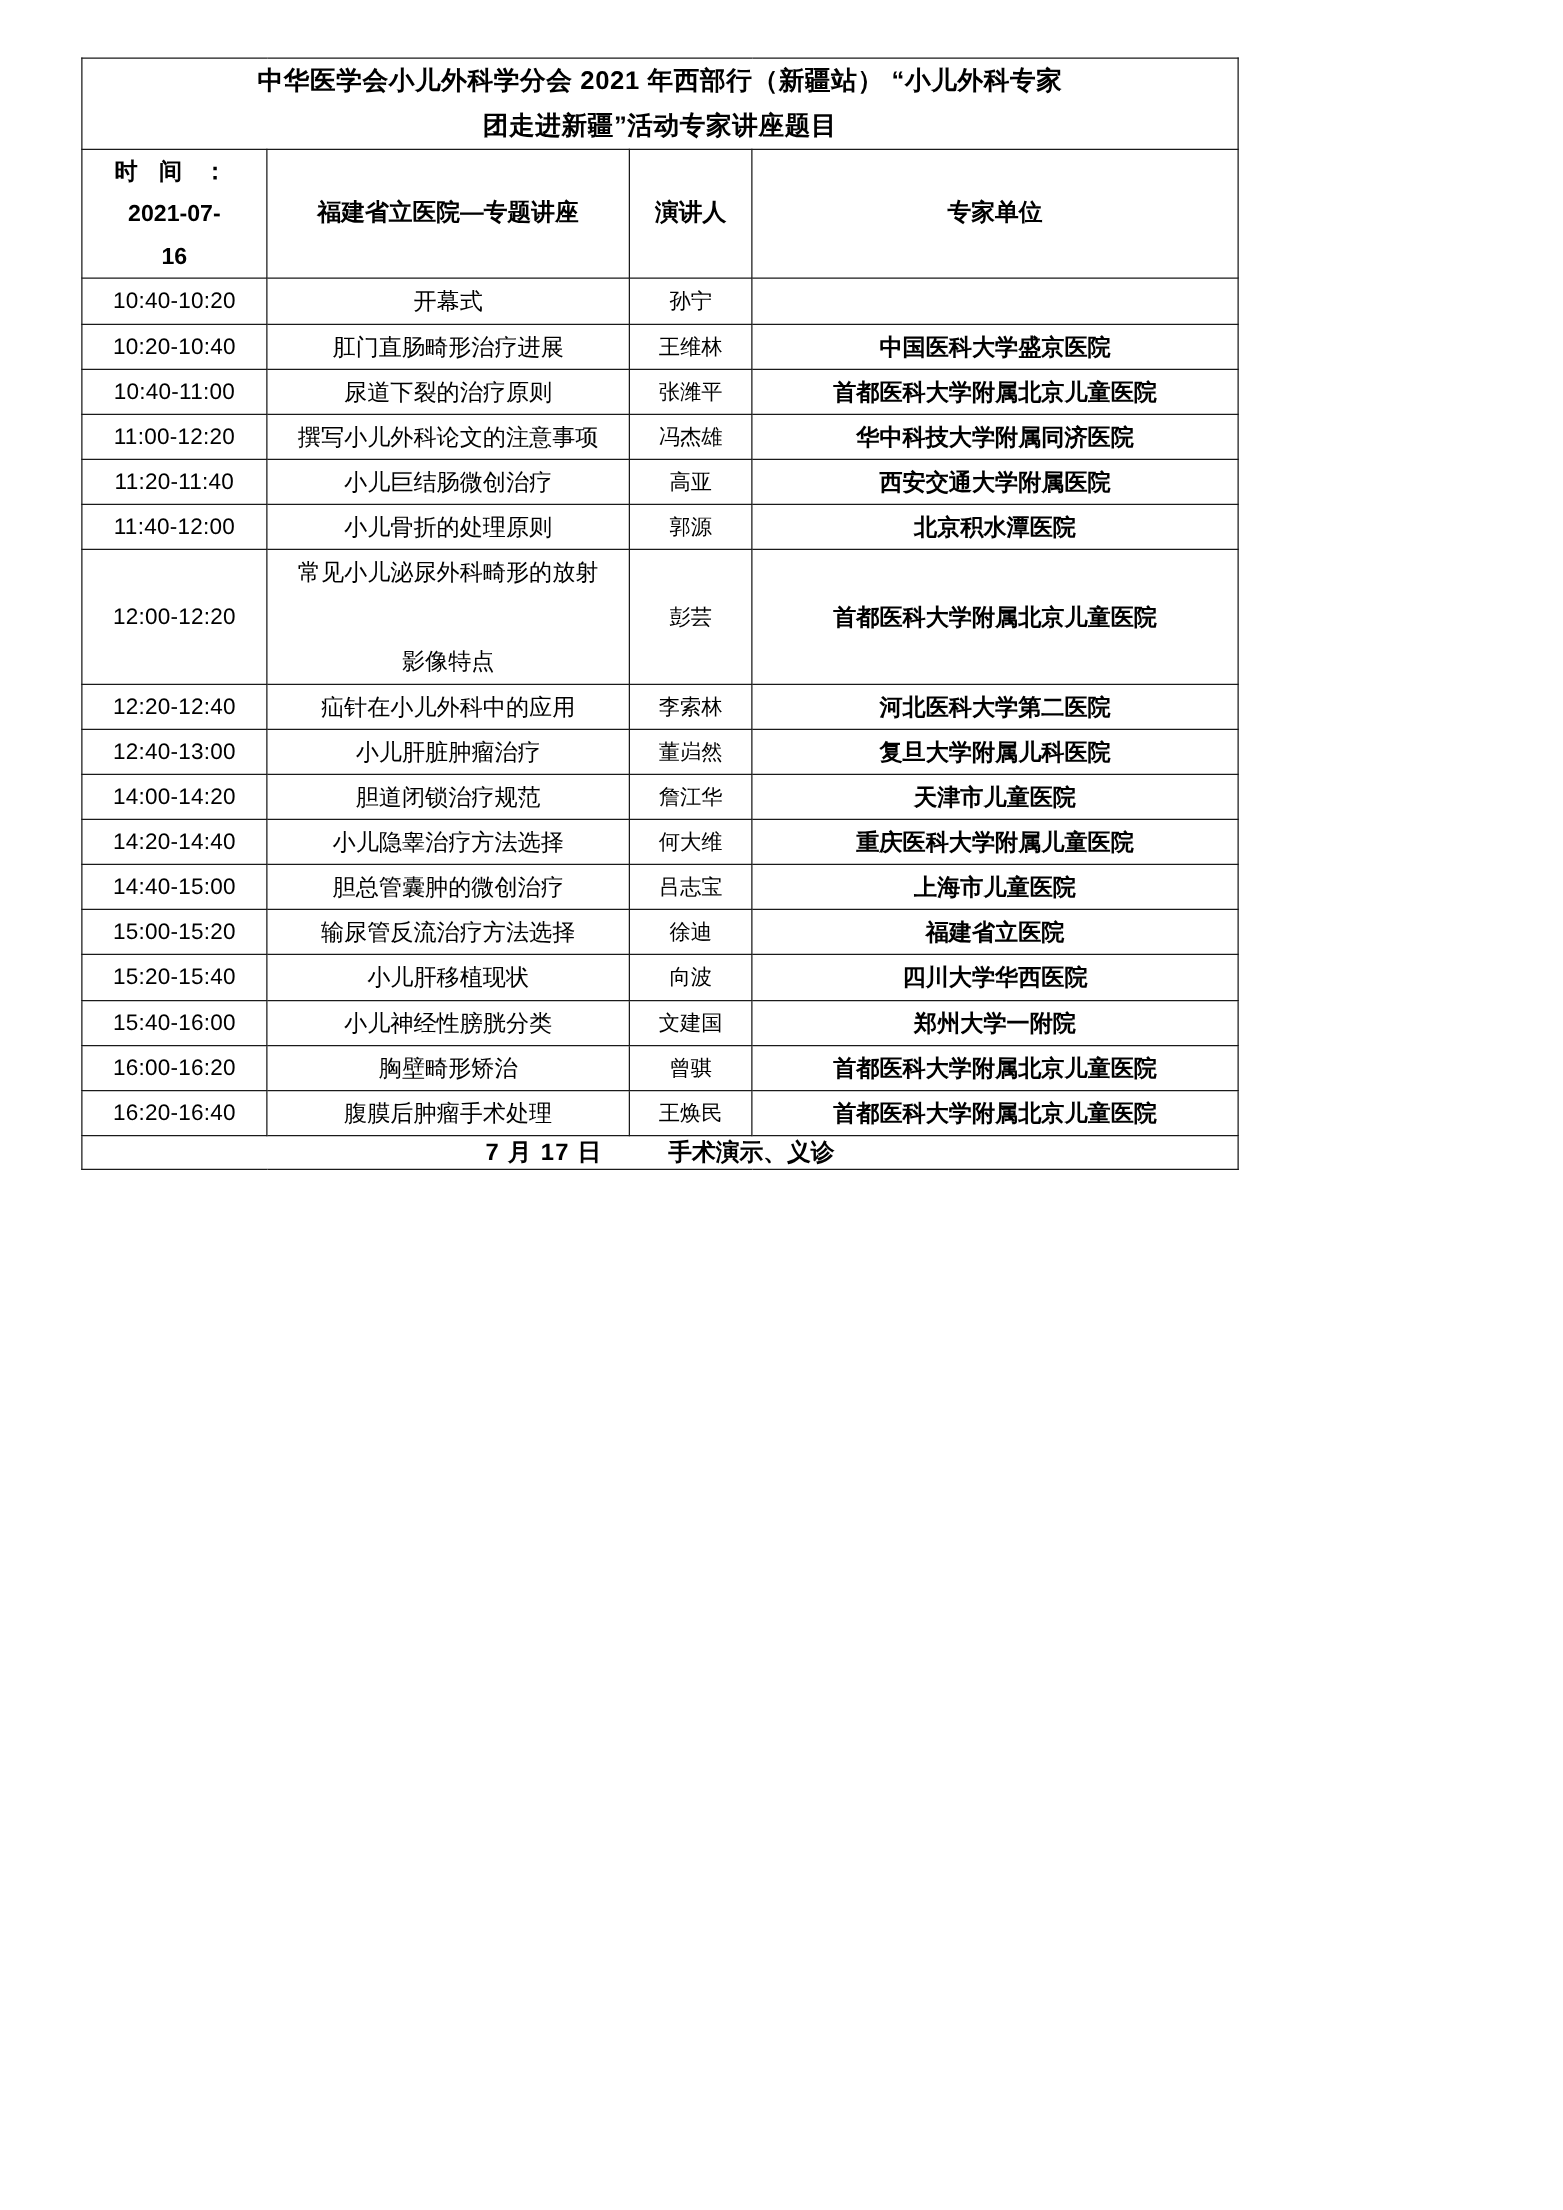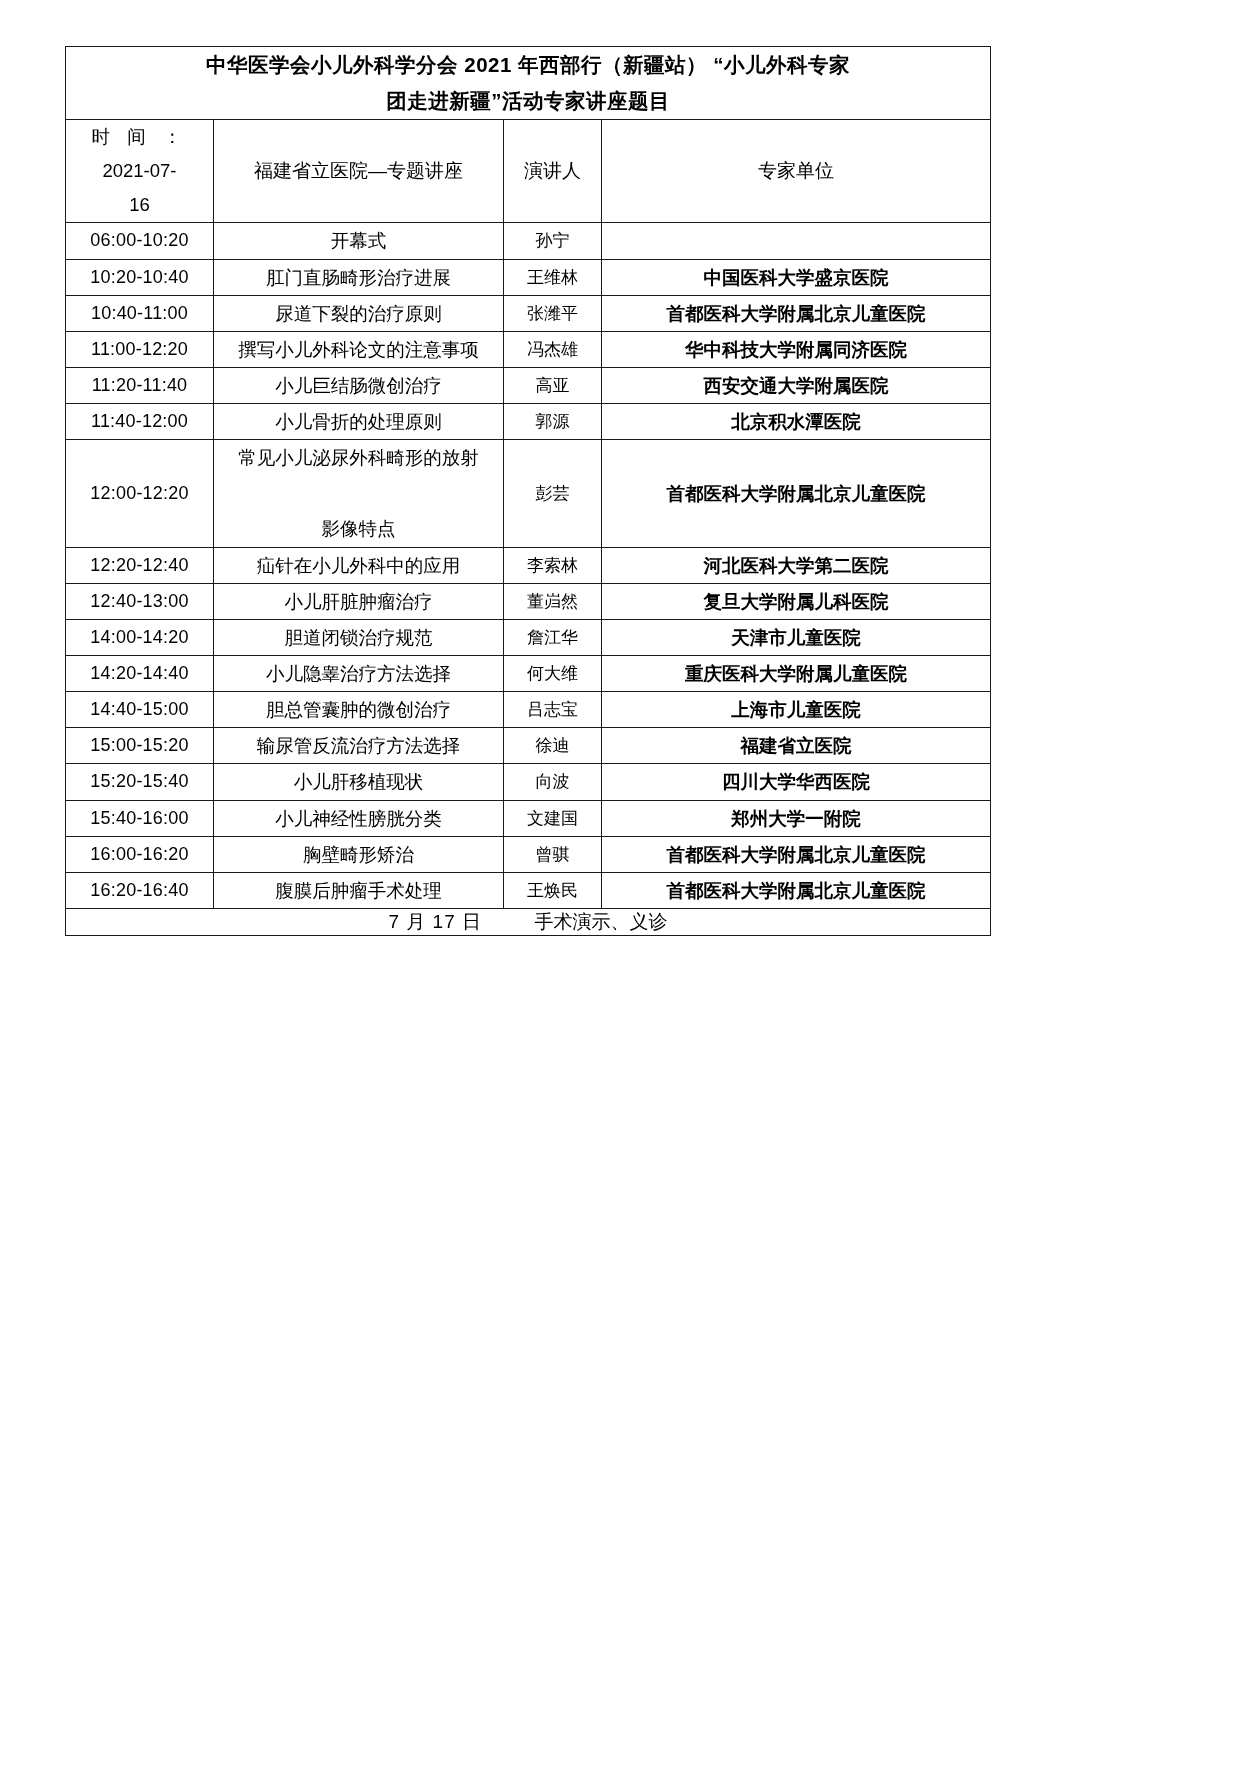--- a/index.html
+++ b/index.html
@@ -41,21 +41,21 @@
     font-size: 20.5px;
     font-weight: bold;
     letter-spacing: 0.5px;
     text-align: center;
   }
   .title-line {
     display: block;
   }
   .head-cell {
     font-size: 19px;
-    font-weight: normal;
+    font-weight: bold;
     padding: 12px 6px;
     line-height: 1.6;
   }
   .head-time {
     text-align: left;
     padding-left: 18px;
     line-height: 1.85;
     font-size: 18.5px;
   }
   .head-time .t1 { letter-spacing: 6px; }
@@ -75,21 +75,21 @@
     font-family: Liberation Serif, serif;
   }
   .cell-org {
     font-size: 18.5px;
     padding: 17px 8px;
     font-weight: bold;
   }
   .topic-line { display: block; }
   .footer-cell {
     font-size: 19px;
-    font-weight: normal;
+    font-weight: bold;
     padding: 22px 6px;
     text-align: center;
     margin-top: 12px;
   }
   .footer-inner {
     display: inline-block;
   }
   .footer-date { letter-spacing: 1px; }
   .footer-gap { display: inline-block; width: 42px; }
   col.c-time { width: 148px; }
@@ -120,21 +120,21 @@
           <span class="title-line t1">时 间 ：</span>
           <span class="title-line">2021-07-</span>
           <span class="title-line">16</span>
         </td>
         <td class="head-cell">福建省立医院—专题讲座</td>
         <td class="head-cell">演讲人</td>
         <td class="head-cell">专家单位</td>
       </tr>
 
       <tr>
-        <td class="cell-time">06:00-10:20</td>
+        <td class="cell-time">10:40-10:20</td>
         <td class="cell-topic">
           <span class="topic-line">开幕式</span>
         </td>
         <td class="cell-speaker">孙宁</td>
         <td class="cell-org"></td>
       </tr>
 
       <tr>
         <td class="cell-time">10:20-10:40</td>
         <td class="cell-topic">

